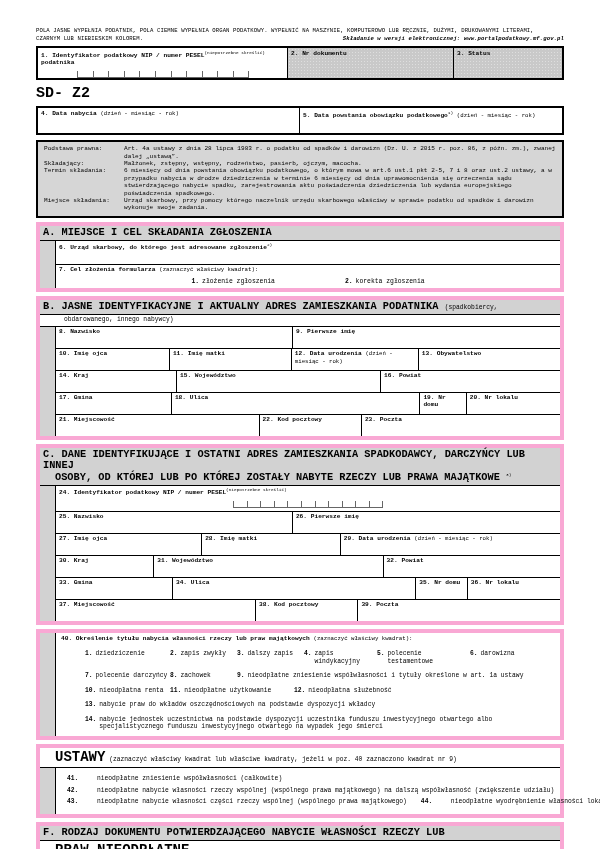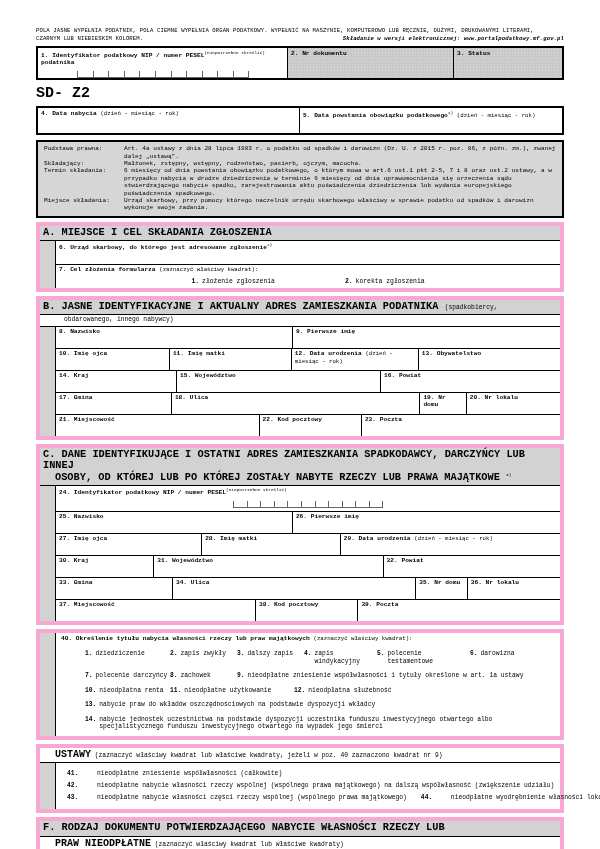--- a/index.html
+++ b/index.html
@@ -33,21 +33,21 @@
   .lrow{display:flex;}
   .ll{width:80px;flex:none;}
   .lt{flex:1;}
   
   .sec{border:4px solid #f9a8d4;margin-top:4px;}
   .sh{background:#d2d2d2;font-size:10.3px;font-weight:700;padding:1px 3px 2px;border-bottom:1px solid #000;line-height:1.12;}
   .sh .sm{font-weight:400;font-size:6.3px;}
   .sh .l2{padding-left:12px;}
   .sh2{font-size:6.3px;padding:1px 3px 2px 24px;border-bottom:1px solid #000;background:#fff;line-height:1.15;}
   .sh2.ef2{padding-left:15px;}
-  .sh2 .big{font-size:10px;font-weight:700;}
+  .sh2 .big{font-size:14px;font-weight:700;}
   .sb{display:flex;}
   .strip{width:16px;flex:none;background:#d2d2d2;border-right:1px solid #000;}
   .fl{flex:1;}
   .fr{display:flex;border-bottom:1px solid #000;}
   .fl .fr:last-child{border-bottom:none;}
   .fc{border-right:1px solid #000;padding:1px 3px;min-height:21px;font-size:6.2px;font-weight:700;line-height:1.2;}
   .fc:last-child{border-right:none;}
   .fc.tall{min-height:23px;}
   .fc .note{font-weight:400;}
   .flex1{flex:1;}

